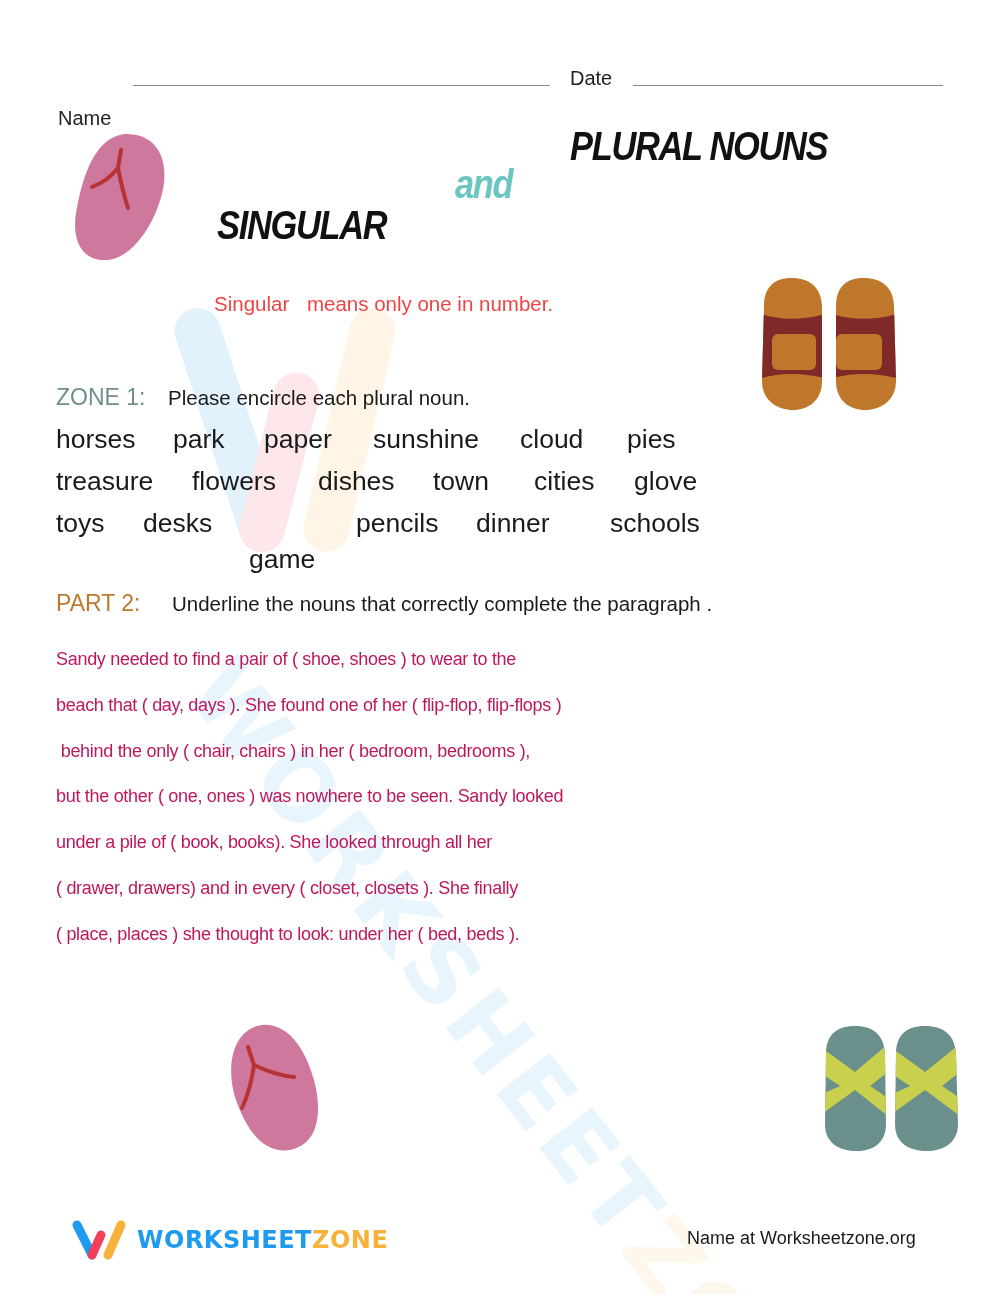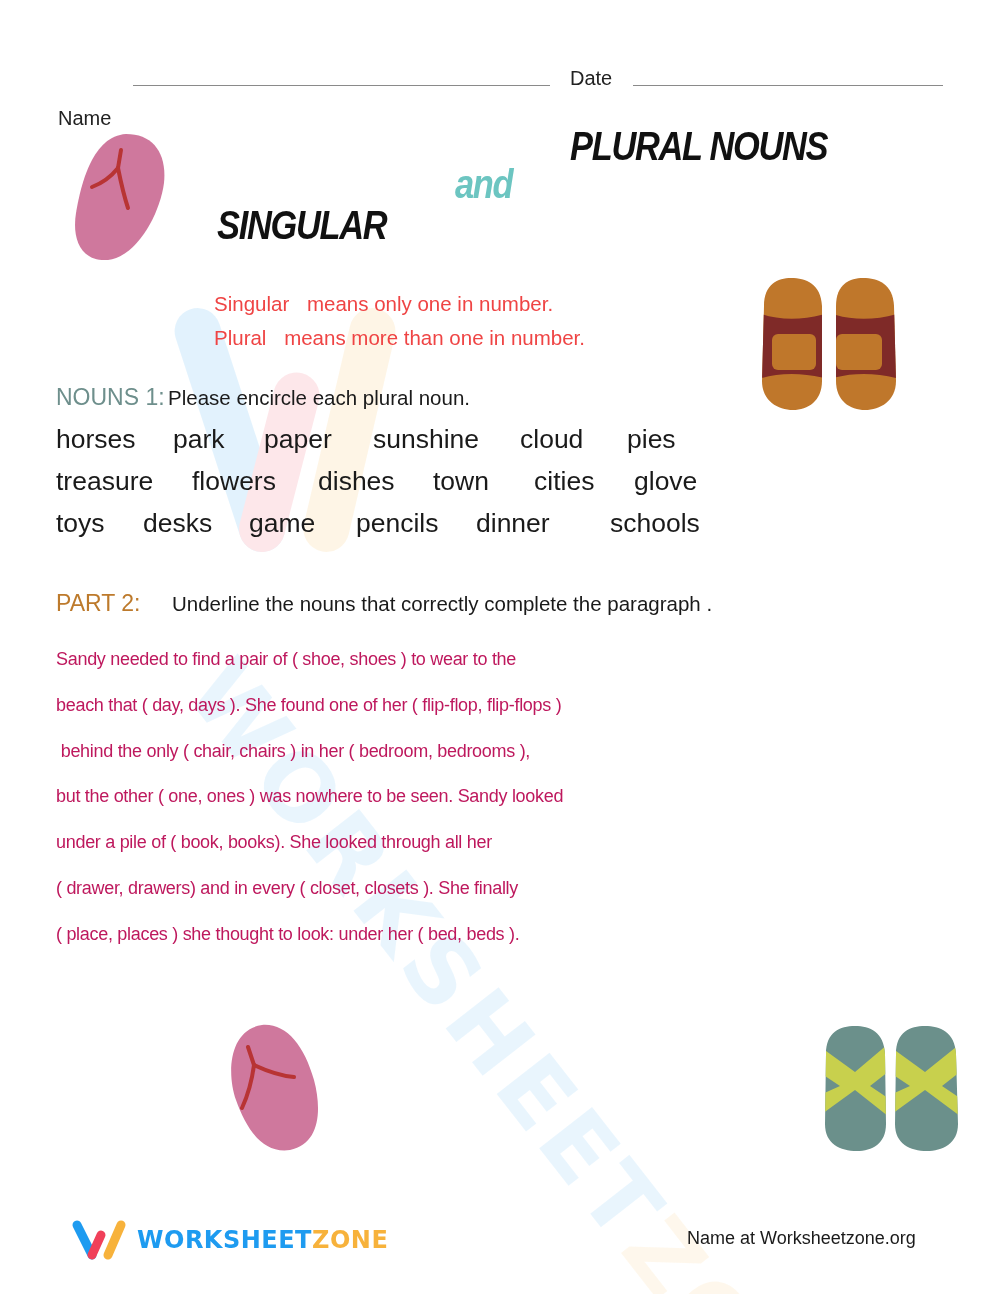--- a/index.html
+++ b/index.html
@@ -71,21 +71,20 @@
   <path d="M50 40 C 42 50, 32 56, 24 59" stroke="#b83434" stroke-width="4" stroke-linecap="round" fill="none"></path>
   <path d="M50 40 C 53 55, 56 68, 60 80" stroke="#b83434" stroke-width="4" stroke-linecap="round" fill="none"></path>
 </svg>
 
 <div class="title t-plural">PLURAL NOUNS</div>
 <div class="title t-and">and</div>
 <div class="title t-singular">SINGULAR</div>
 
 <div class="defs">
   <div><span class="term">Singular</span> <span>means only one in number.</span></div>
-  <div><span class="term">Plural</span> <span>means more than one in number.</span></div>
 </div>
 
 <svg class="abs" style="left:756px; top:276px;" width="146" height="138" viewBox="0 0 146 138">
   <defs>
     <clipPath id="cl1">
         <path d="M8 30 C 8 8, 22 2, 35 2 C 50 2, 65 8, 66 30 L 66 105 C 66 125, 52 134, 37 134 C 22 134, 6 125, 6 105 Z"></path>
       </clipPath>
     <clipPath id="cl2">
         <path d="M80 30 C 80 8, 94 2, 107 2 C 122 2, 137 8, 138 30 L 140 105 C 140 125, 124 134, 109 134 C 94 134, 80 125, 80 105 Z"></path>
       </clipPath>
@@ -95,21 +94,21 @@
     <path d="M0 36 C 20 45, 50 45, 75 36 L 75 104 C 50 96, 20 96, 0 104 Z" fill="#7f2a28"></path>
     <rect x="16" y="58" width="44" height="36" rx="6" fill="#bf772b"></rect>
   </g>
   <g clip-path="url(#cl2)">
     <rect x="72" y="0" width="75" height="140" fill="#bf772b"></rect>
     <path d="M72 36 C 92 45, 122 45, 147 36 L 147 104 C 122 96, 92 96, 72 104 Z" fill="#7f2a28"></path>
     <rect x="80" y="58" width="46" height="36" rx="6" fill="#bf772b"></rect>
   </g>
 </svg>
 
-<div class="part-label p1">NOUNS 1:</div>
+<div class="part-label p1">ZONE 1:</div>
 <div class="part-instr i1">Please encircle each plural noun.</div>
 
 <div class="word-row r1">
   <span style="left:0px;">horses</span>
   <span style="left:117px;">park</span>
   <span style="left:208px;">paper</span>
   <span style="left:317px;">sunshine</span>
   <span style="left:464px;">cloud</span>
   <span style="left:571px;">pies</span>
 </div>
@@ -117,21 +116,21 @@
   <span style="left:0px;">treasure</span>
   <span style="left:136px;">flowers</span>
   <span style="left:262px;">dishes</span>
   <span style="left:377px;">town</span>
   <span style="left:478px;">cities</span>
   <span style="left:578px;">glove</span>
 </div>
 <div class="word-row r3">
   <span style="left:0px;">toys</span>
   <span style="left:87px;">desks</span>
-  <span style="left:193px;">game</span>
+  <span style="left:193px;margin-top:36px;">game</span>
   <span style="left:300px;">pencils</span>
   <span style="left:420px;">dinner</span>
   <span style="left:554px;">schools</span>
 </div>
 
 <div class="part-label p2">PART 2:</div>
 <div class="part-instr i2">Underline the nouns that correctly complete the paragraph .</div>
 
 <div class="para">
   <div>Sandy needed to find a pair of ( shoe, shoes ) to wear to the</div>

